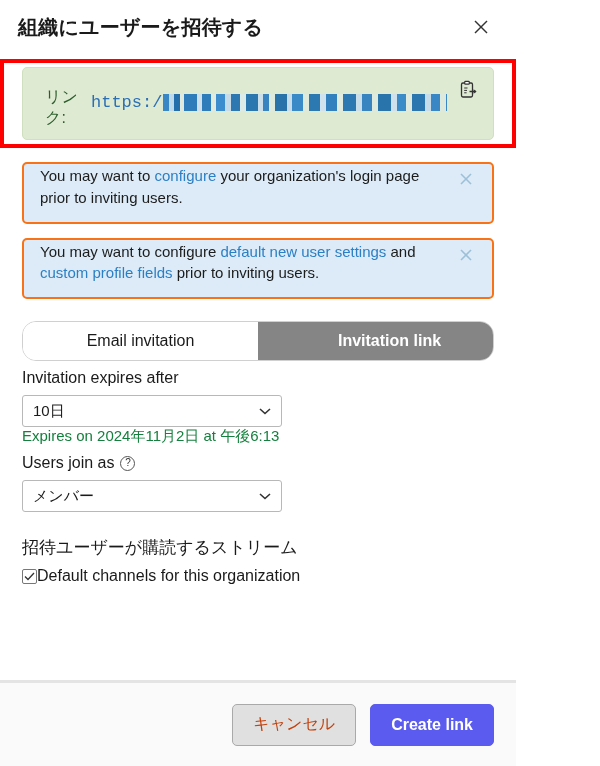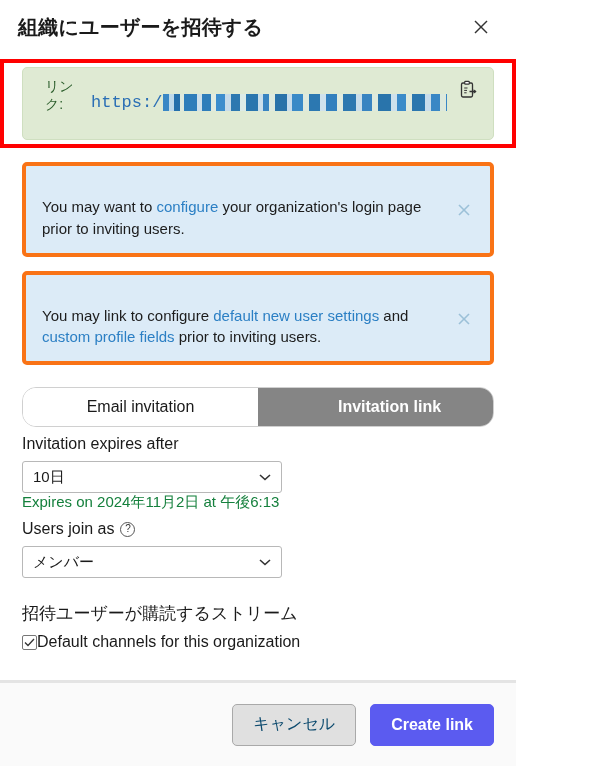--- a/index.html
+++ b/index.html
@@ -74,26 +74,27 @@
     background: #dfead3;
     border: 1px solid #cfdfc0;
     border-radius: 5px;
     margin: 4px 0;
     padding: 9px 12px 9px 22px;
     display: flex;
     align-items: flex-start;
     min-height: 73px;
   }
   .link-label {
-    font-size: 14px;
+    font-size: 16px;
     color: #2c5e2c;
     line-height: 1.3;
     width: 46px;
     flex: 0 0 46px;
     word-break: break-all;
+    margin-top: 10px;
   }
   .link-value {
     flex: 1 1 auto;
     padding-top: 16px;
     display: flex;
     align-items: center;
     min-width: 0;
     overflow: hidden;
     font-family: Liberation Mono, monospace;
   }
@@ -127,24 +128,24 @@
     flex: 0 0 auto;
     width: 26px; height: 26px;
     margin-left: 8px;
     display: flex; align-items: center; justify-content: center;
     cursor: pointer;
   }
 
   
   .info-banner {
     background: #dcebf7;
-    border: 4px solid #f97316;
+    border: 2px solid #f97316;
     border-radius: 5px;
     margin-top: 14px;
-    padding: 30px 14px 13px 16px;
+    padding: 1px 14px 13px 16px;
     display: flex;
     align-items: flex-start;
   }
   .info-text {
     flex: 1 1 auto;
     font-size: 15px;
     line-height: 1.45;
     color: #1c1c1c;
   }
   .info-text a {
@@ -280,21 +281,21 @@
     height: 42px;
     border-radius: 5px;
     font-size: 16px;
     display: flex; align-items: center; justify-content: center;
     cursor: pointer;
     padding: 0 20px;
   }
   .btn-cancel {
     background: #e0e0e0;
     border: 1px solid #a9a9a9;
-    color: #0c4a6e;
+    color: #c2410c;
     min-width: 120px;
   }
   .btn-primary {
     background: #5b5bf0;
     border: 1px solid #5b5bf0;
     color: #ffffff;
     font-weight: bold;
     min-width: 122px;
     padding-left: 20px;
   }
@@ -341,21 +342,21 @@
       <div class="info-text"><span>You may want to </span><a>configure</a><span> your organization's login page prior to inviting users.</span></div>
       <div class="info-close">
         <svg width="18" height="18" viewBox="0 0 18 18" aria-hidden="true">
           <line x1="4" y1="4" x2="14" y2="14" stroke="#9cc0d8" stroke-width="1.6"></line>
           <line x1="14" y1="4" x2="4" y2="14" stroke="#9cc0d8" stroke-width="1.6"></line>
         </svg>
       </div>
     </div>
 
     <div class="info-banner">
-      <div class="info-text"><span>You may link to configure </span><a>default new user settings</a><span> and </span><a>custom profile fields</a><span> prior to inviting users.</span></div>
+      <div class="info-text"><span>You may want to configure </span><a>default new user settings</a><span> and </span><a>custom profile fields</a><span> prior to inviting users.</span></div>
       <div class="info-close">
         <svg width="18" height="18" viewBox="0 0 18 18" aria-hidden="true">
           <line x1="4" y1="4" x2="14" y2="14" stroke="#9cc0d8" stroke-width="1.6"></line>
           <line x1="14" y1="4" x2="4" y2="14" stroke="#9cc0d8" stroke-width="1.6"></line>
         </svg>
       </div>
     </div>
 
     <div class="tab-row">
       <div class="tab">Email invitation</div>

